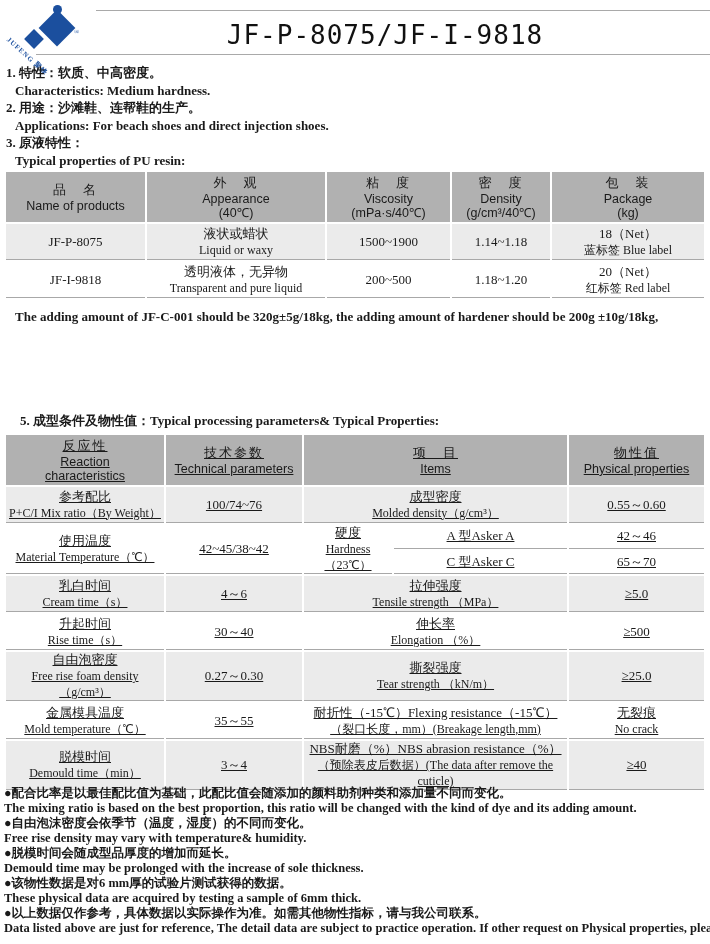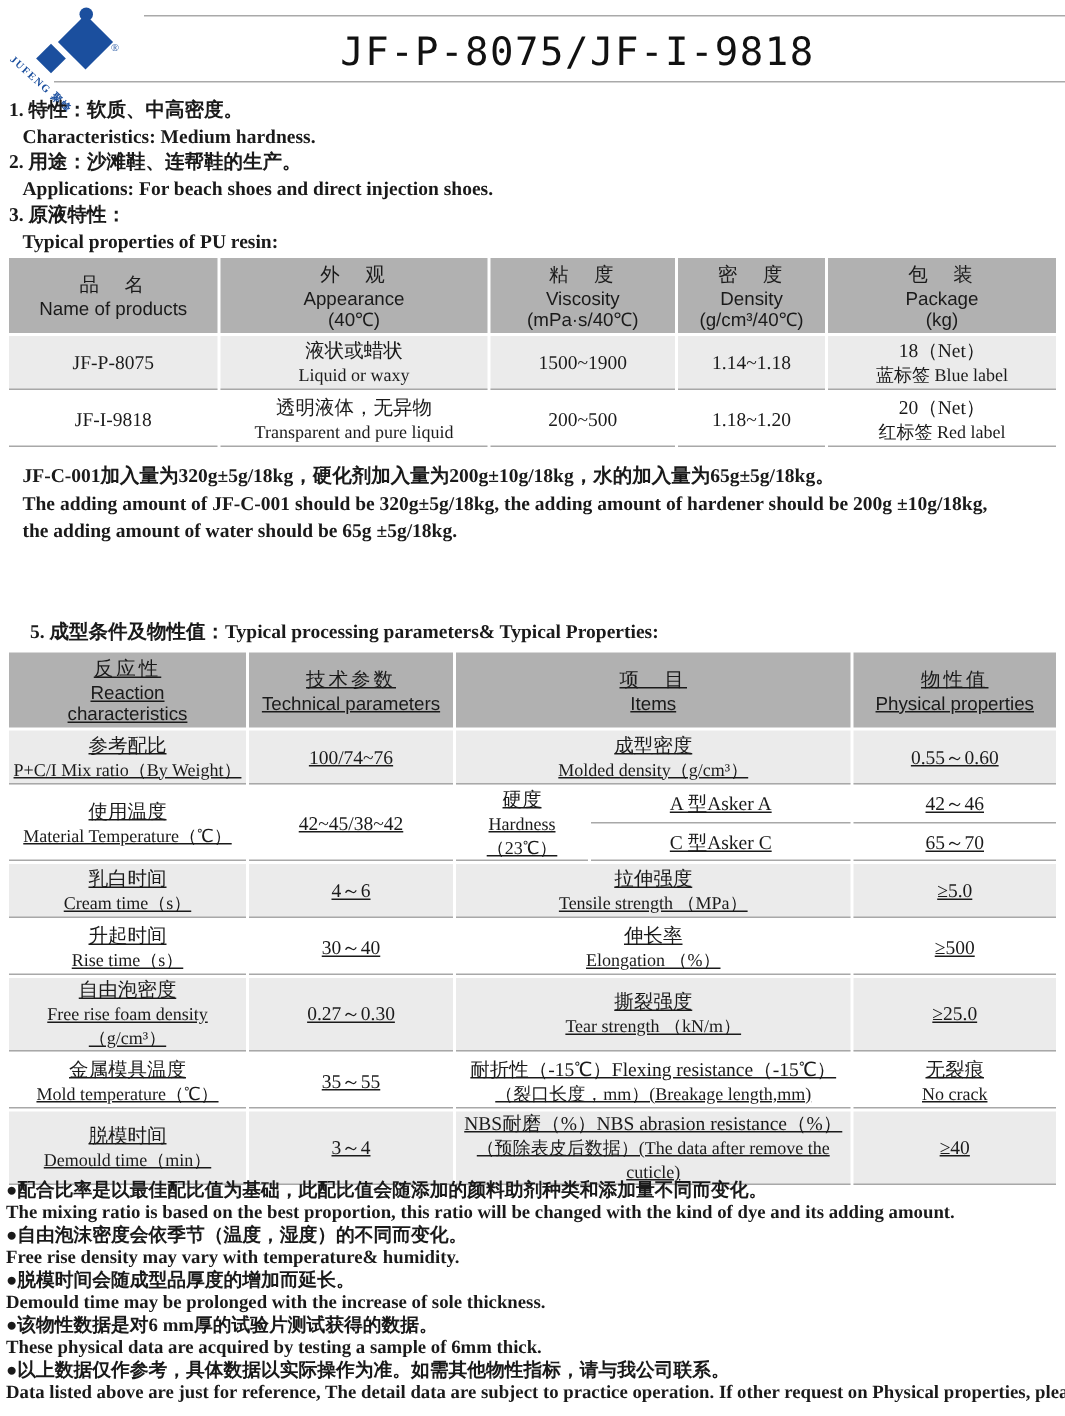--- a/index.html
+++ b/index.html
@@ -156,23 +156,21 @@
       <td class="bordered">1.18~1.20</td>
       <td class="bordered">
         <div>20（Net）</div>
         <div class="sub-en">红标签 Red label</div>
       </td>
     </tr>
   </tbody>
     </table>
 
   <div class="sec4">
-    <div class="body-line">JF-C-001加入量为320g±5g/18kg，硬化剂加入量为200g±10g/18kg，水的加入量为65g±5g/18kg。</div>
     <div class="body-line en">The adding amount of JF-C-001 should be 320g±5g/18kg, the adding amount of hardener should be 200g ±10g/18kg,</div>
-    <div class="body-line en">the adding amount of water should be 65g ±5g/18kg.</div>
   </div>
 
   <div class="sec5-heading">5. 成型条件及物性值：Typical processing parameters&amp; Typical Properties:</div>
 
   <table class="t2">
     <colgroup>
         <col style="width:158px">
         <col style="width:136px">
         <col style="width:88px">
         <col style="width:173px">

